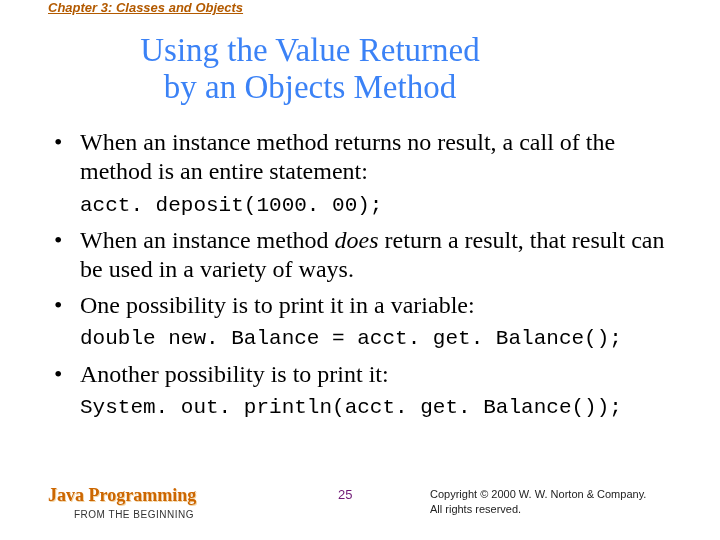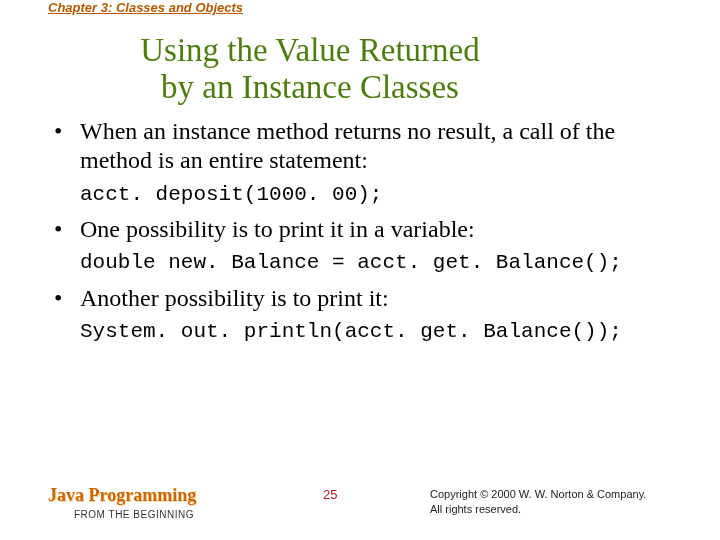--- a/index.html
+++ b/index.html
@@ -23,26 +23,26 @@
     color: #b35a00;
     text-decoration: underline;
   }
   .title {
     position: absolute;
     top: 32px;
     left: 0;
     width: 620px;
     text-align: center;
     font-size: 33px;
-    color: #4d7c0f;
+    color: #3b82f6;
     line-height: 1.12;
   }
   .content {
     position: absolute;
-    top: 117px;
+    top: 128px;
     left: 48px;
     width: 630px;
     font-size: 24px;
     line-height: 1.22;
   }
   .content ul {
     list-style: none;
   }
   .content li.bullet {
     position: relative;
@@ -86,53 +86,56 @@
     left: 74px;
     bottom: 6px;
     font-family: Arial, Helvetica, sans-serif;
     font-size: 10px;
     letter-spacing: 0.5px;
     color: #333;
     margin-top: 38px;
   }
   .page-num {
     position: absolute;
-    left: 323px;
+    left: 338px;
     bottom: 24px;
     font-family: Arial, Helvetica, sans-serif;
     font-size: 13px;
-    color: #b91c1c;
+    color: #701a75;
   }
   .copyright {
     position: absolute;
     left: 430px;
     bottom: 10px;
     width: 270px;
     font-family: Arial, Helvetica, sans-serif;
     font-size: 11px;
     color: #222;
     line-height: 1.3;
   }
 </style>
 </head>
 <body>
 
 <div class="chapter">Chapter 3: Classes and Objects</div>
 
 <div class="title">
   <span>Using the Value Returned</span><br>
-  <span>by an Instance Classes</span>
+  <span>by an Objects Method</span>
 </div>
 
 <div class="content">
   <ul>
     <li class="bullet">When an instance method returns no result, a call of the method is an entire statement:</li>
   </ul>
   <div class="code">acct. deposit(1000. 00);</div>
   <ul>
+    <li class="bullet">
+      <span>When an instance method </span><span class="italic">does</span><span> return a result, that result can be used in a variety of ways.</span>
+    </li>
     <li class="bullet">One possibility is to print it in a variable:</li>
   </ul>
   <div class="code">double new. Balance = acct. get. Balance();</div>
   <ul>
     <li class="bullet">Another possibility is to print it:</li>
   </ul>
   <div class="code">System. out. println(acct. get. Balance());</div>
 </div>
 
 <div class="footer">

